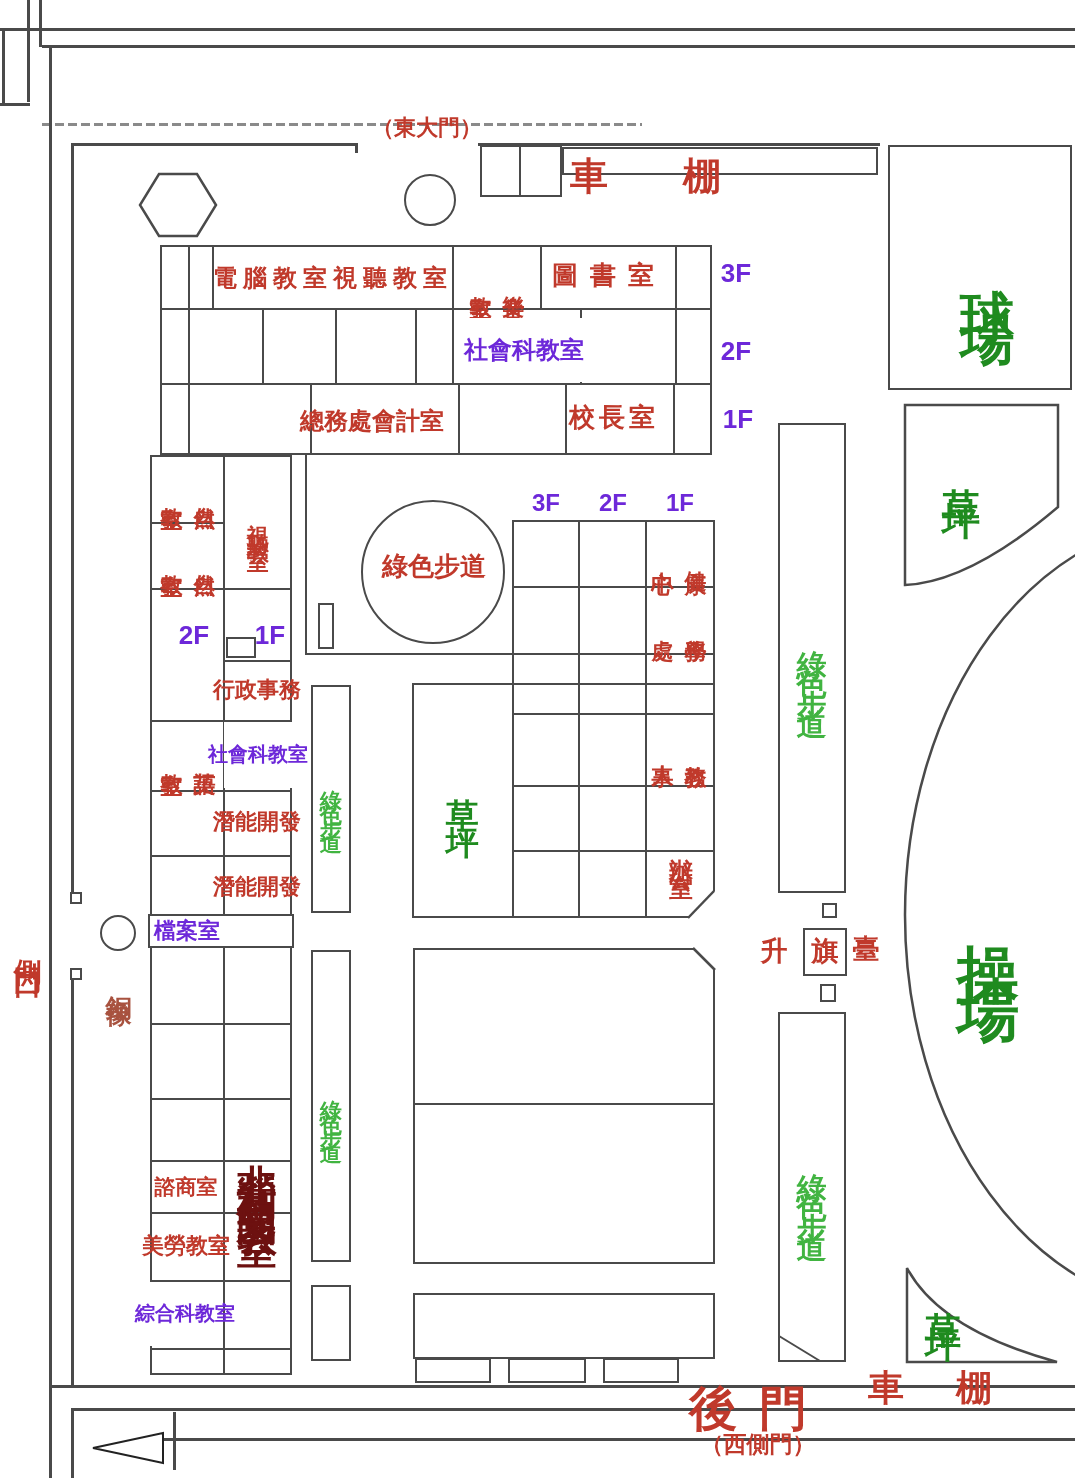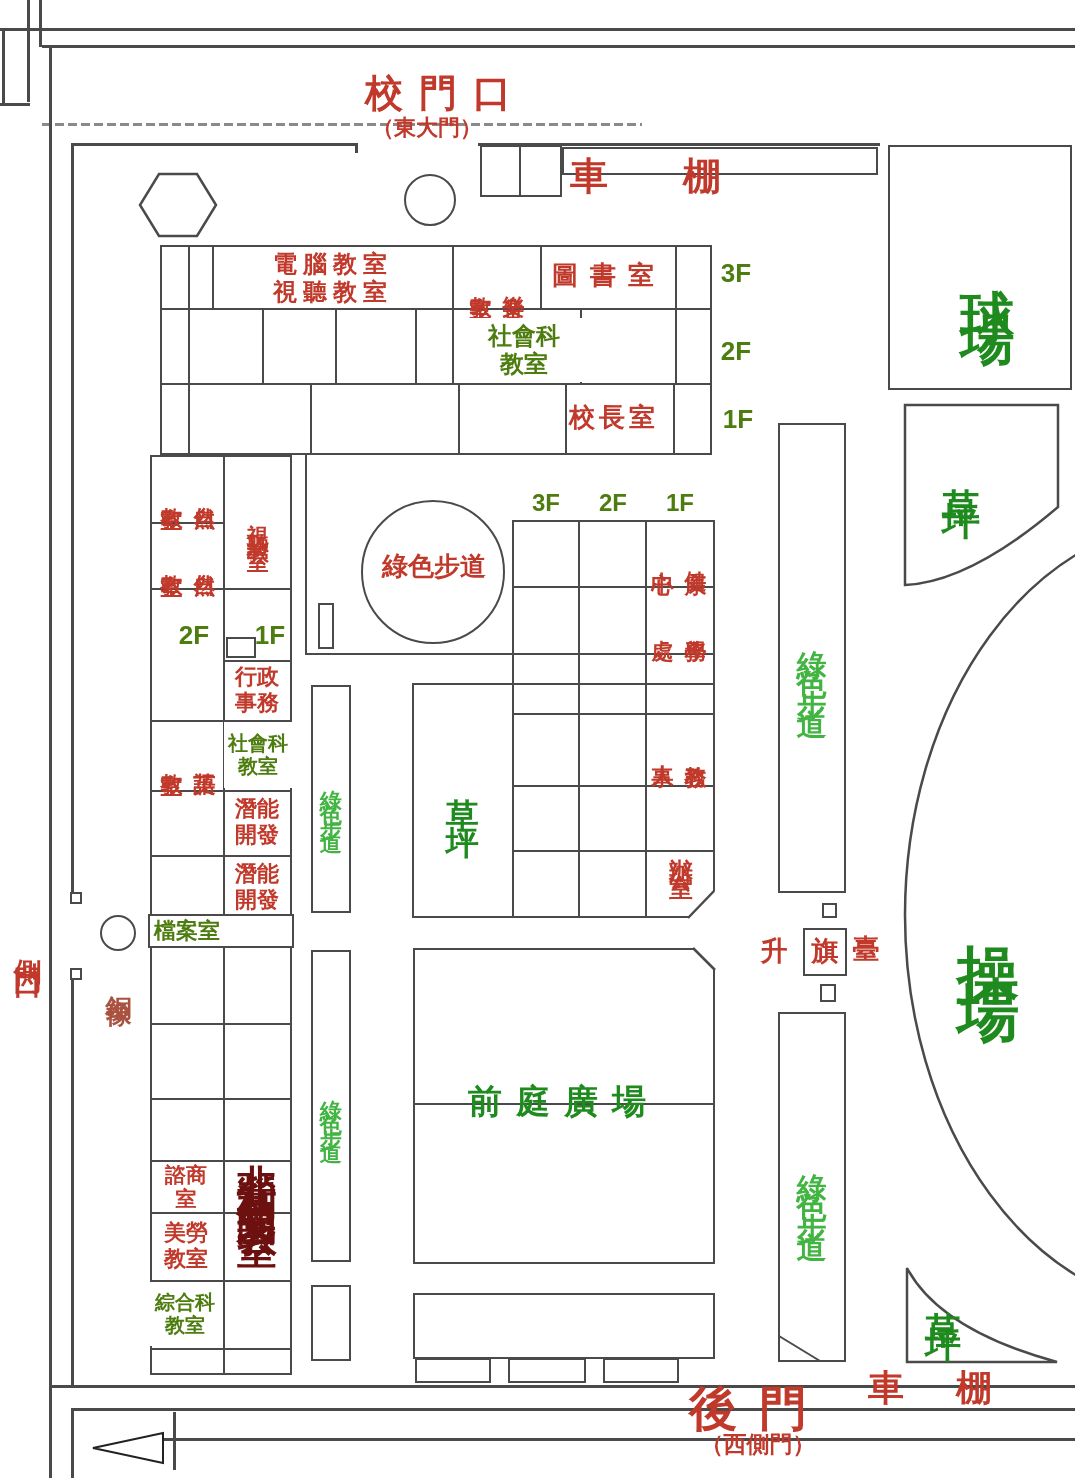--- a/index.html
+++ b/index.html
@@ -5,25 +5,25 @@
 *{margin:0;padding:0;box-sizing:border-box}
 body{font-family:"Liberation Sans",sans-serif;background:#fff}
 .map{position:relative;width:1075px;height:1478px;background:#fff;overflow:hidden}
 .ln{position:absolute;background:#4a4a4a}
 .lnd{position:absolute;height:3px;background:repeating-linear-gradient(90deg,#8a8a8a 0 9px,#fff 9px 13px)}
 .bx{position:absolute;border:2px solid #4a4a4a;background:transparent}
 .bxw{position:absolute;border:2px solid #4a4a4a;background:#fff}
 .circ{border-radius:50%}
 svg.ovl{position:absolute;left:0;top:0;pointer-events:none}
 .lbl{position:absolute;font-weight:700;display:flex;align-items:center;justify-content:center;text-align:center;line-height:1.16;white-space:nowrap}
-.col{flex-direction:column}
+.col{}
 .vt{writing-mode:vertical-rl;text-orientation:upright;display:block}
 .v2{position:absolute;display:flex;flex-direction:row;align-items:center;justify-content:center;gap:3px;font-weight:700}
 .red{color:#c0392b}
-.bred{color:#4d7c0f}
+.bred{color:#6d28d9}
 .dred{color:#6d1110}
 .brn{color:#a8523f}
 .grn{color:#1f8b1f}
 .lgrn{color:#41b441}
 .wbg{background:#fff}
 </style>
 </head>
 <body>
 
 <div class="map">
@@ -138,21 +138,20 @@
     <path d="M905,585 L905,405 L1058,405 L1058,507 Q970,582 905,585 Z" fill="none" stroke="#4a4a4a" stroke-width="2.5"></path>
     <path d="M907,1268 L907,1362 L1057,1362 Q940,1330 907,1268 Z" fill="none" stroke="#4a4a4a" stroke-width="2.5"></path>
     <ellipse cx="1195" cy="915" rx="290" ry="395" fill="none" stroke="#4a4a4a" stroke-width="2.5"></ellipse>
     <polygon points="691,946 718,946 718,973" fill="#fff"></polygon>
     <line x1="693" y1="948" x2="715" y2="970" stroke="#4a4a4a" stroke-width="2.5"></line>
     <polygon points="686,920 718,920 718,888" fill="#fff"></polygon>
     <line x1="688" y1="918" x2="714" y2="891" stroke="#4a4a4a" stroke-width="2.5"></line>
     <line x1="779" y1="1336" x2="820" y2="1361" stroke="#4a4a4a" stroke-width="2"></line>
   </svg>
 
-  <div class="lbl red" style="left:348px;top:70px;width:196px;height:46px;font-size:38px;letter-spacing:16px">校門口</div>
   <div class="lbl red" style="left:352px;top:115px;width:150px;height:26px;font-size:22px">（東大門）</div>
   <div class="lbl red" style="left:6px;top:886px;width:42px;height:126px;font-size:28px">
       <span class="vt" style="letter-spacing:8px">側門口</span>
     </div>
   <div class="lbl red" style="left:694px;top:1386px;width:130px;height:46px;font-size:48px;letter-spacing:22px">後門</div>
   <div class="lbl red" style="left:688px;top:1430px;width:140px;height:28px;font-size:23px">（西側門）</div>
 
   <div class="lbl red" style="left:588px;top:152px;width:190px;height:48px;font-size:38px;letter-spacing:75px">車棚</div>
   <div class="lbl red" style="left:874px;top:1366px;width:164px;height:44px;font-size:36px;letter-spacing:52px">車棚</div>
 
@@ -164,21 +163,20 @@
     </div>
   <div class="lbl grn" style="left:932px;top:418px;width:58px;height:108px;font-size:38px">
       <span class="vt" style="letter-spacing:14px">草坪</span>
     </div>
   <div class="lbl grn" style="left:915px;top:1243px;width:56px;height:110px;font-size:36px">
       <span class="vt" style="letter-spacing:16px">草坪</span>
     </div>
   <div class="lbl grn" style="left:432px;top:730px;width:60px;height:140px;font-size:33px">
       <span class="vt" style="letter-spacing:28px">草坪</span>
     </div>
-  <div class="lbl grn" style="left:428px;top:1080px;width:272px;height:44px;font-size:34px;letter-spacing:14px">前庭廣場</div>
 
   <div class="lbl lgrn" style="left:313px;top:695px;width:36px;height:210px;font-size:22px">
       <span class="vt" style="letter-spacing:14px">綠色步道</span>
     </div>
   <div class="lbl lgrn" style="left:313px;top:995px;width:36px;height:230px;font-size:22px">
       <span class="vt" style="letter-spacing:14px">綠色步道</span>
     </div>
   <div class="lbl lgrn" style="left:780px;top:535px;width:62px;height:260px;font-size:30px">
       <span class="vt" style="letter-spacing:20px">綠色步道</span>
     </div>
@@ -194,20 +192,24 @@
       <span class="vt">教室</span>
       <span class="vt">音樂</span>
     </div>
   <div class="lbl red" style="left:544px;top:256px;width:130px;height:38px;font-size:26px;letter-spacing:12px">圖書室</div>
   <div class="lbl bred" style="left:716px;top:256px;width:40px;height:34px;font-size:26px">3F</div>
   <div class="lbl bred col wbg" style="left:466px;top:318px;width:116px;height:64px;font-size:24px">
       <span>社會科</span>
       <span>教室</span>
     </div>
   <div class="lbl bred" style="left:716px;top:334px;width:40px;height:34px;font-size:26px">2F</div>
+  <div class="lbl red col" style="left:312px;top:390px;width:120px;height:62px;font-size:24px">
+      <span>總務處</span>
+      <span>會計室</span>
+    </div>
   <div class="lbl red" style="left:566px;top:398px;width:96px;height:38px;font-size:26px;letter-spacing:4px">校長室</div>
   <div class="lbl bred" style="left:718px;top:402px;width:40px;height:34px;font-size:26px">1F</div>
 
   <div class="v2 red" style="left:152px;top:457px;width:72px;height:64px;font-size:22px">
       <span class="vt">教室</span>
       <span class="vt">自然</span>
     </div>
   <div class="v2 red" style="left:152px;top:524px;width:72px;height:64px;font-size:22px">
       <span class="vt">教室</span>
       <span class="vt">自然</span>

